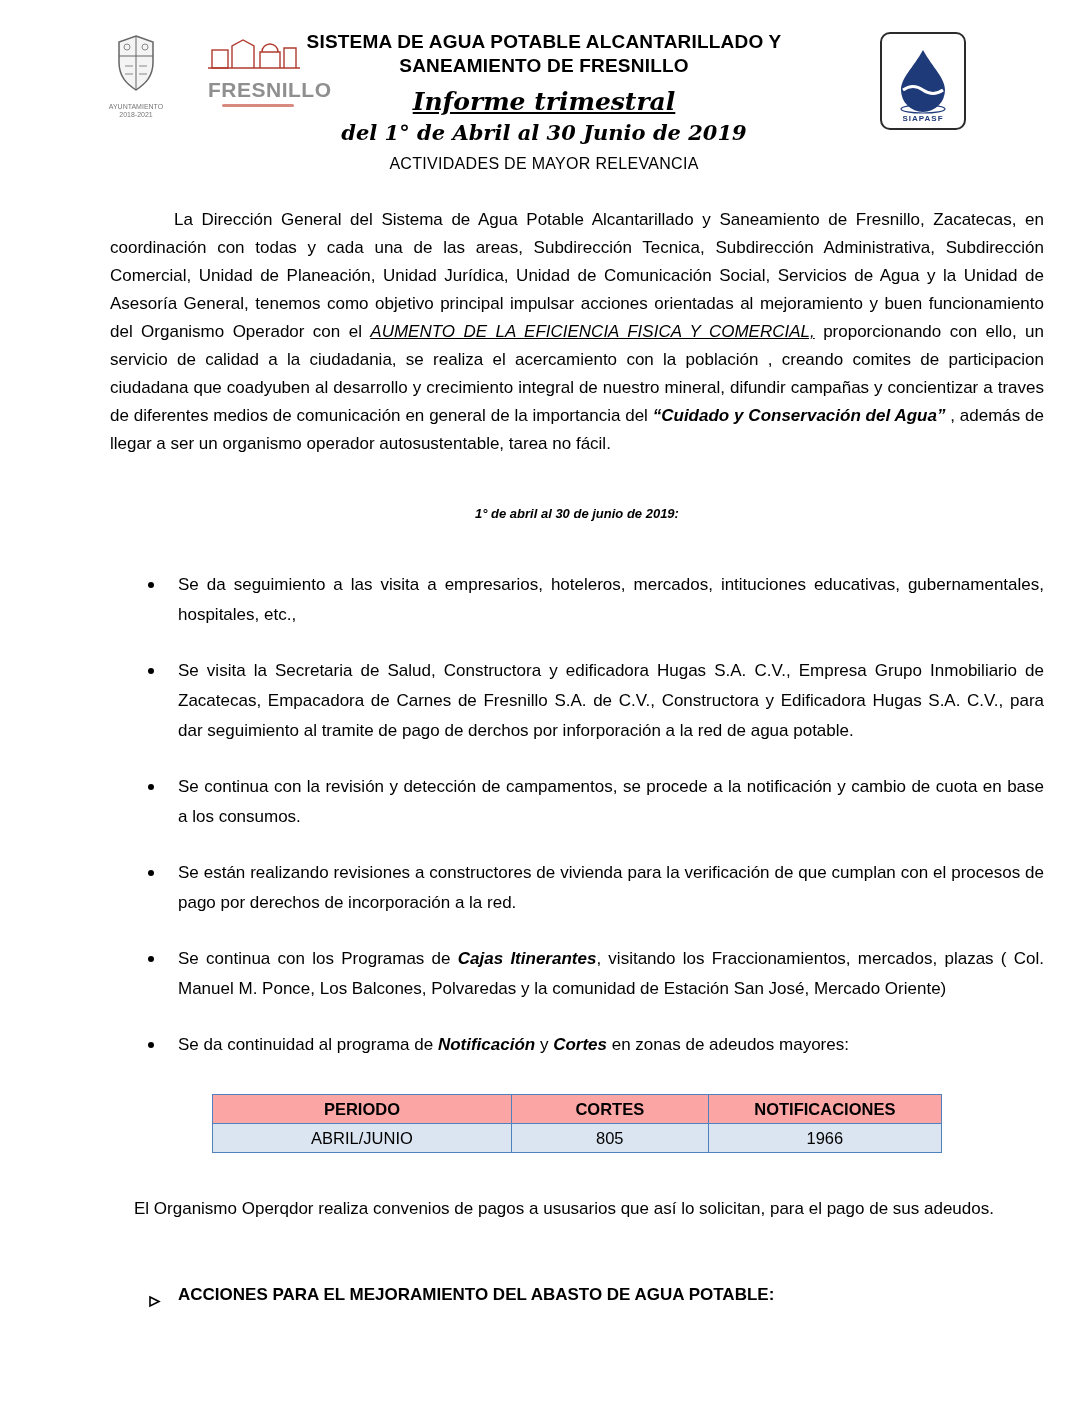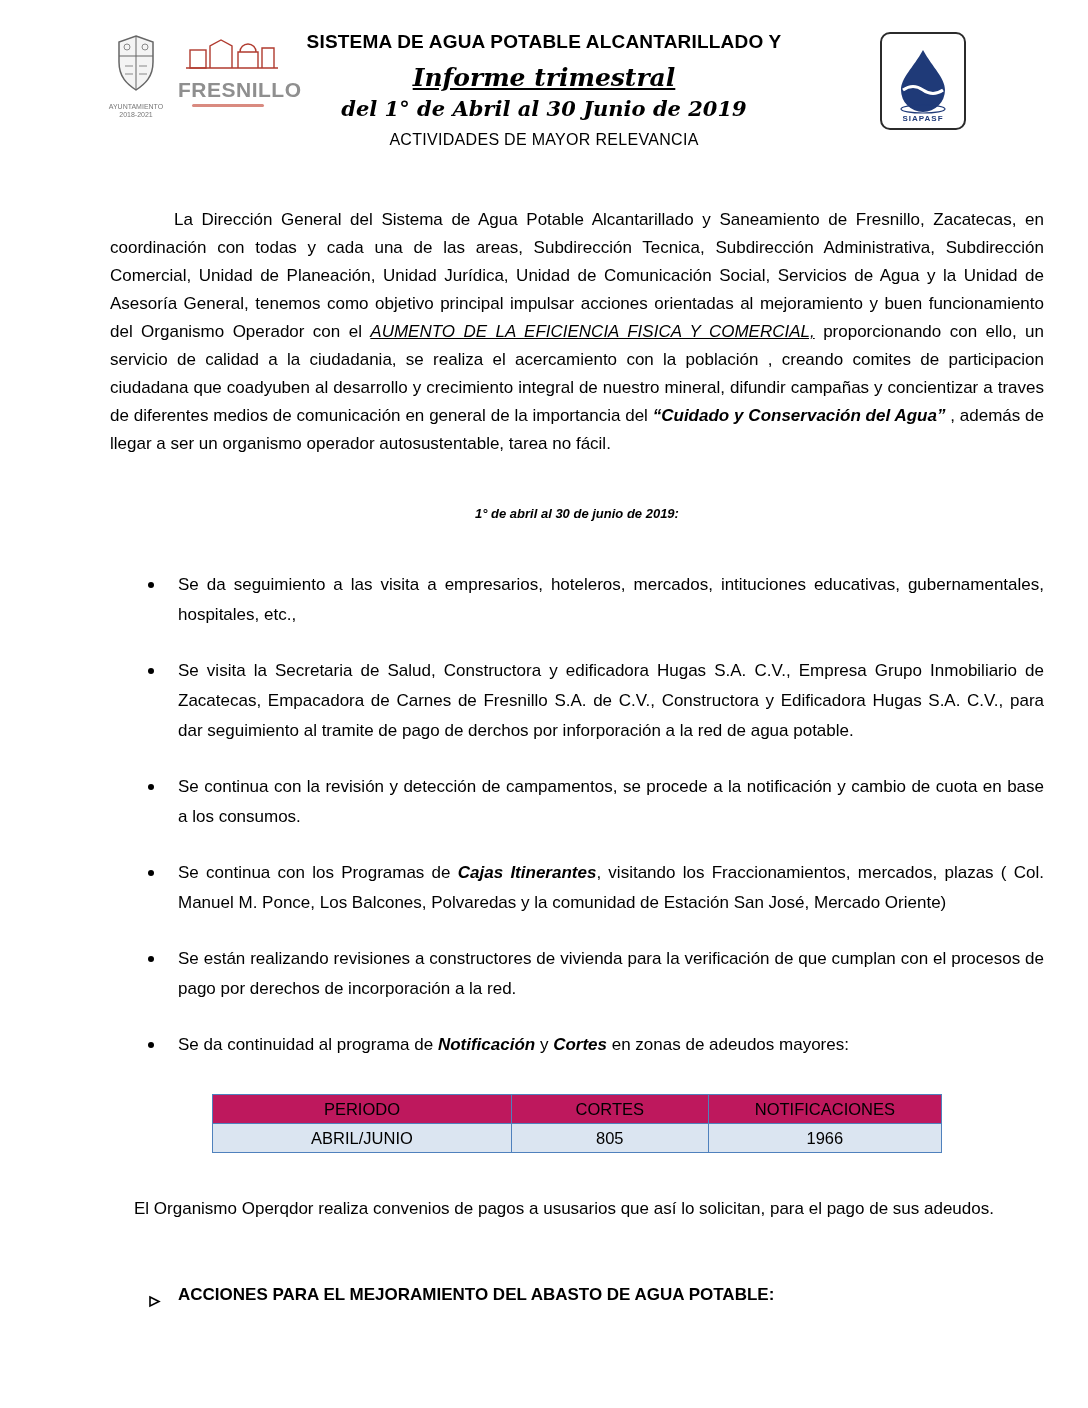--- a/index.html
+++ b/index.html
@@ -18,21 +18,21 @@
   
   .doc-header{position:relative;height:190px;padding-top:30px;}
   .header-text{width:640px;margin:0 auto;text-align:center;}
   .title-line{font-size:19px;font-weight:bold;line-height:24px;letter-spacing:.2px;}
   .script1{font-family:"DejaVu Serif",serif;font-style:italic;font-weight:bold;font-size:25px;line-height:32px;margin-top:8px;text-decoration:underline;}
   .script2{font-family:"DejaVu Serif",serif;font-style:italic;font-weight:bold;font-size:21px;line-height:30px;}
   .caps-line{font-size:16px;line-height:24px;margin-top:4px;letter-spacing:.3px;}
   .logo-left{position:absolute;left:108px;top:34px;display:flex;gap:14px;align-items:flex-start;}
   .crest{width:56px;text-align:center;}
   .crest-caption{font-size:7px;line-height:8px;color:#777;margin-top:2px;}
-  .fresnillo{width:100px;text-align:right;}
+  .fresnillo{width:100px;text-align:left;margin-left:30px;}
   .fres-word{font-size:21px;font-weight:bold;color:#8f8f8f;letter-spacing:.5px;line-height:22px;}
   .fres-tagline{height:3px;width:72px;margin:3px auto 0;background:#d98a80;border-radius:2px;}
   .logo-right{position:absolute;right:122px;top:32px;width:86px;height:98px;border:2px solid #2b2b2b;border-radius:10px;
     display:flex;flex-direction:column;align-items:center;justify-content:center;padding-top:9px;}
   .siapasf-label{font-size:8px;font-weight:bold;color:var(--logo-blue);letter-spacing:1px;line-height:10px;}
   
   .content{padding:0 44px 0 110px;}
   .para{text-align:justify;}
   .intro-para{margin-top:16px;text-indent:64px;}
   .seg-italic{font-style:italic;text-decoration:underline;}
@@ -41,21 +41,21 @@
   .period-heading{margin-top:42px;text-align:center;font-weight:bold;font-style:italic;font-size:13px;}
   
   .bullet-list{margin-top:42px;}
   .bullet{display:flex;margin-bottom:26px;line-height:30px;}
   .bullet .marker{flex:0 0 30px;margin-left:38px;display:flex;justify-content:flex-start;align-items:flex-start;padding-top:12px;}
   .dot{width:6px;height:6px;border-radius:50%;background:#000;display:inline-block;}
   .btext{flex:1;text-align:justify;}
   
   .data-table{border-collapse:collapse;width:730px;margin:34px auto 0;font-size:16.5px;}
   .data-table th,.data-table td{border:1px solid var(--table-border);text-align:center;padding:2px 6px;line-height:24px;}
-  .data-table th{font-weight:normal;background:#be185d;}
+  .data-table th{font-weight:bold;background:#fca5a5;}
   .data-table td{background:var(--table-row-fill);}
   .col-periodo{width:41%;}
   .col-cortes{width:27%;}
   .col-notif{width:32%;}
   
   .convenios{margin-top:42px;margin-left:24px;}
   .section-heading{display:flex;margin-top:58px;font-weight:bold;}
   .section-heading .marker{flex:0 0 30px;margin-left:38px;padding-top:8px;}
 </style>
 </head>
@@ -91,20 +91,21 @@
             <line x1="0" y1="34" x2="92" y2="34"></line>
           </g>
         </svg>
         <div class="fres-word">FRESNILLO</div>
         <div class="fres-tagline"></div>
       </div>
     </div>
 
     <div class="header-text">
       <div class="title-line">SISTEMA DE AGUA POTABLE ALCANTARILLADO Y</div>
+      <div class="title-line">SANEAMIENTO DE FRESNILLO</div>
       <div class="script1">Informe trimestral</div>
       <div class="script2">del 1° de  Abril al  30 Junio de 2019</div>
       <div class="caps-line">ACTIVIDADES  DE MAYOR RELEVANCIA</div>
     </div>
 
     <div class="logo-right">
       <svg width="58" height="66" viewBox="0 0 58 66">
         <path d="M29 2 C19 20 7 30 7 42 a22 22 0 0 0 44 0 C51 30 39 20 29 2 Z" fill="#1f3a78"></path>
         <path d="M9 42 q10 -7 20 0 t20 0" fill="none" stroke="#ffffff" stroke-width="3"></path>
         <ellipse cx="29" cy="61" rx="22" ry="4" fill="none" stroke="#1f3a78" stroke-width="1.2"></ellipse>
@@ -141,28 +142,28 @@
         <span class="marker">
             <span class="dot"></span>
           </span>
         <div class="btext">Se continua con la revisión y detección de campamentos, se procede a la notificación y cambio de cuota en base a los consumos.</div>
       </div>
 
       <div class="bullet">
         <span class="marker">
             <span class="dot"></span>
           </span>
+        <div class="btext">Se están realizando revisiones a constructores de vivienda para la verificación de que cumplan con el procesos de pago por derechos de incorporación a la red.</div>
+      </div>
+
+      <div class="bullet">
+        <span class="marker">
+            <span class="dot"></span>
+          </span>
         <div class="btext"><span>Se continua con los  Programas de </span><span class="seg-bolditalic">Cajas Itinerantes</span><span>, visitando los Fraccionamientos, mercados, plazas (  Col. Manuel M. Ponce, Los Balcones,  Polvaredas y la comunidad de Estación San José, Mercado Oriente)</span></div>
-      </div>
-
-      <div class="bullet">
-        <span class="marker">
-            <span class="dot"></span>
-          </span>
-        <div class="btext">Se están realizando revisiones a constructores de vivienda para la verificación de que cumplan con el procesos de pago por derechos de incorporación a la red.</div>
       </div>
 
       <div class="bullet">
         <span class="marker">
             <span class="dot"></span>
           </span>
         <div class="btext"><span>Se da continuidad al programa de </span><span class="seg-bolditalic">Notificación</span><span> y </span><span class="seg-bolditalic">Cortes</span><span>  en zonas de adeudos mayores:</span></div>
       </div>
 
     </div>

